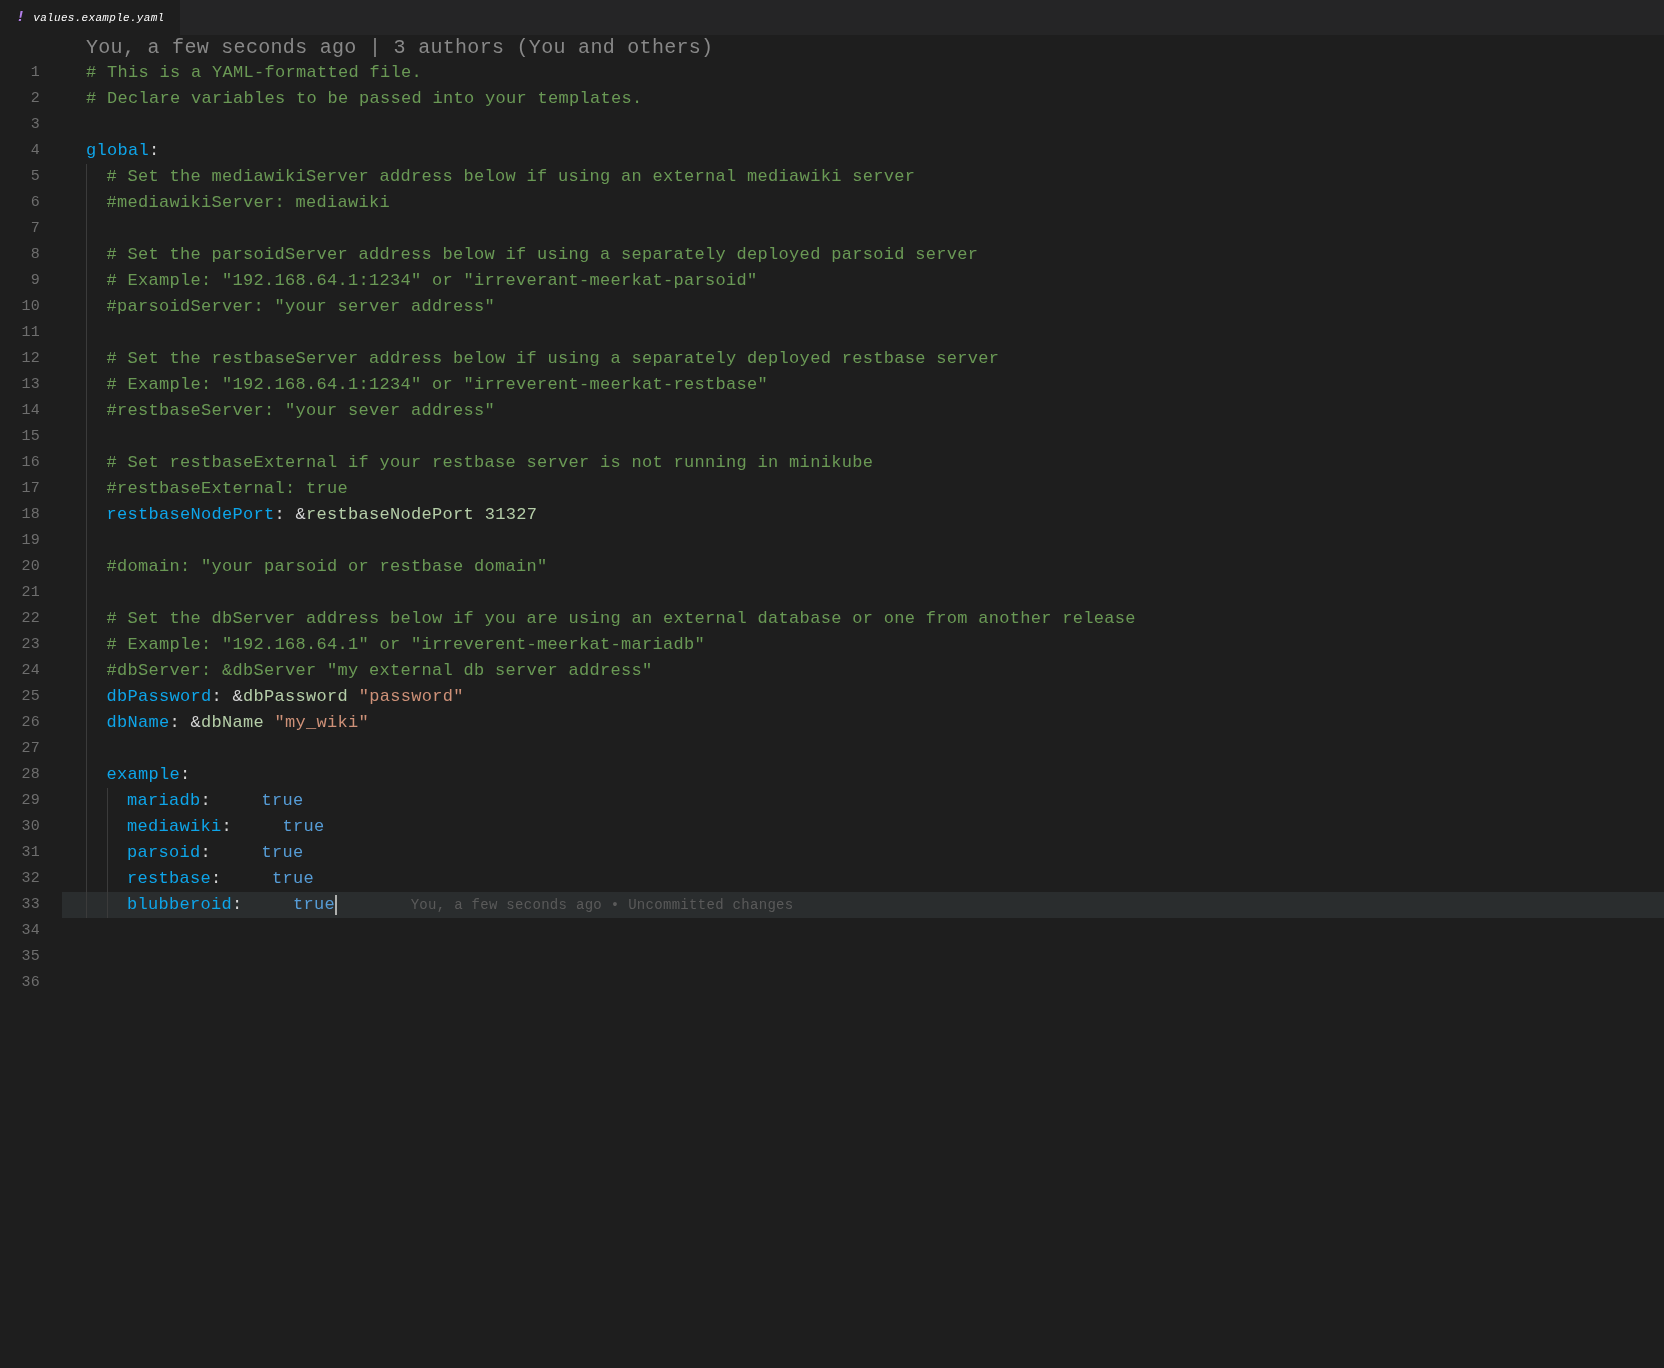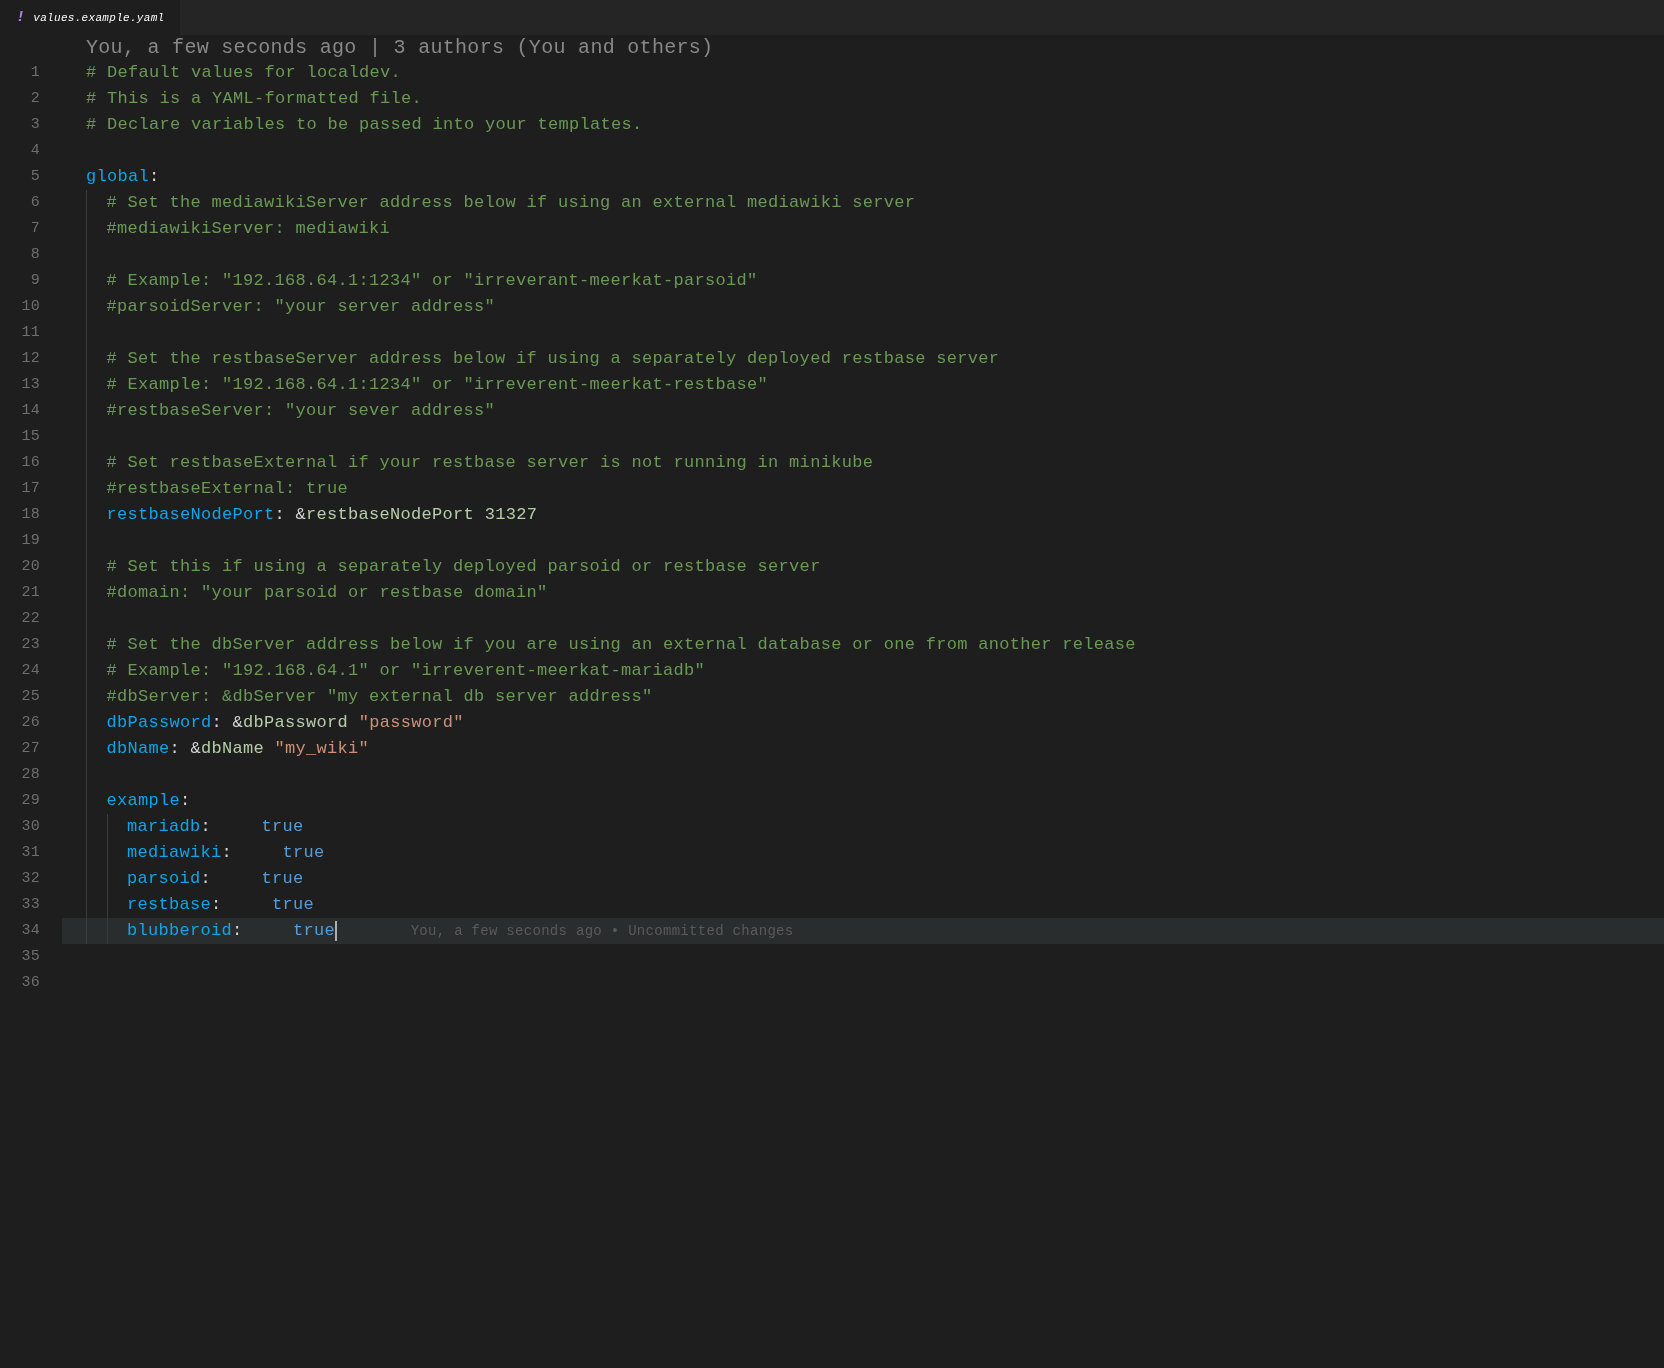--- a/index.html
+++ b/index.html
@@ -151,40 +151,39 @@
     <div class="line-num">32</div>
     <div class="line-num">33</div>
     <div class="line-num">34</div>
     <div class="line-num">35</div>
     <div class="line-num">36</div>
   </div>
 
   <div class="code">
     <div class="codelens">You, a few seconds ago | 3 authors (You and others)</div>
 
-    <div class="line"><span class="c-comment"># Default values for localdev.</span></div>
     <div class="line"><span class="c-comment"># This is a YAML-formatted file.</span></div>
     <div class="line"><span class="c-comment"># Declare variables to be passed into your templates.</span></div>
     <div class="line"></div>
     <div class="line"><span class="c-key">global</span><span class="c-punct">:</span></div>
     <div class="line"><span class="indent-guide"></span> <span class="c-comment"># Set the mediawikiServer address below if using an external mediawiki server</span></div>
     <div class="line"><span class="indent-guide"></span> <span class="c-comment">#mediawikiServer: mediawiki</span></div>
     <div class="line"><span class="indent-guide"></span></div>
+    <div class="line"><span class="indent-guide"></span> <span class="c-comment"># Set the parsoidServer address below if using a separately deployed parsoid server</span></div>
     <div class="line"><span class="indent-guide"></span> <span class="c-comment"># Example: "192.168.64.1:1234" or "irreverant-meerkat-parsoid"</span></div>
     <div class="line"><span class="indent-guide"></span> <span class="c-comment">#parsoidServer: "your server address"</span></div>
     <div class="line"><span class="indent-guide"></span></div>
     <div class="line"><span class="indent-guide"></span> <span class="c-comment"># Set the restbaseServer address below if using a separately deployed restbase server</span></div>
     <div class="line"><span class="indent-guide"></span> <span class="c-comment"># Example: "192.168.64.1:1234" or "irreverent-meerkat-restbase"</span></div>
     <div class="line"><span class="indent-guide"></span> <span class="c-comment">#restbaseServer: "your sever address"</span></div>
     <div class="line"><span class="indent-guide"></span></div>
     <div class="line"><span class="indent-guide"></span> <span class="c-comment"># Set restbaseExternal if your restbase server is not running in minikube</span></div>
     <div class="line"><span class="indent-guide"></span> <span class="c-comment">#restbaseExternal: true</span></div>
     <div class="line"><span class="indent-guide"></span> <span class="c-key">restbaseNodePort</span><span class="c-punct">:</span> <span class="c-white">&amp;</span><span class="c-anchor">restbaseNodePort</span> <span class="c-num">31327</span></div>
     <div class="line"><span class="indent-guide"></span></div>
-    <div class="line"><span class="indent-guide"></span> <span class="c-comment"># Set this if using a separately deployed parsoid or restbase server</span></div>
     <div class="line"><span class="indent-guide"></span> <span class="c-comment">#domain: "your parsoid or restbase domain"</span></div>
     <div class="line"><span class="indent-guide"></span></div>
     <div class="line"><span class="indent-guide"></span> <span class="c-comment"># Set the dbServer address below if you are using an external database or one from another release</span></div>
     <div class="line"><span class="indent-guide"></span> <span class="c-comment"># Example: "192.168.64.1" or "irreverent-meerkat-mariadb"</span></div>
     <div class="line"><span class="indent-guide"></span> <span class="c-comment">#dbServer: &amp;dbServer "my external db server address"</span></div>
     <div class="line"><span class="indent-guide"></span> <span class="c-key">dbPassword</span><span class="c-punct">:</span> <span class="c-white">&amp;</span><span class="c-anchor">dbPassword</span> <span class="c-string">"password"</span></div>
     <div class="line"><span class="indent-guide"></span> <span class="c-key">dbName</span><span class="c-punct">:</span> <span class="c-white">&amp;</span><span class="c-anchor">dbName</span> <span class="c-string">"my_wiki"</span></div>
     <div class="line"><span class="indent-guide"></span></div>
     <div class="line"><span class="indent-guide"></span> <span class="c-key">example</span><span class="c-punct">:</span></div>
     <div class="line"><span class="indent-guide"></span> <span class="indent-guide"></span> <span class="c-key">mariadb</span><span class="c-punct">:</span> <span class="c-bool">true</span></div>

